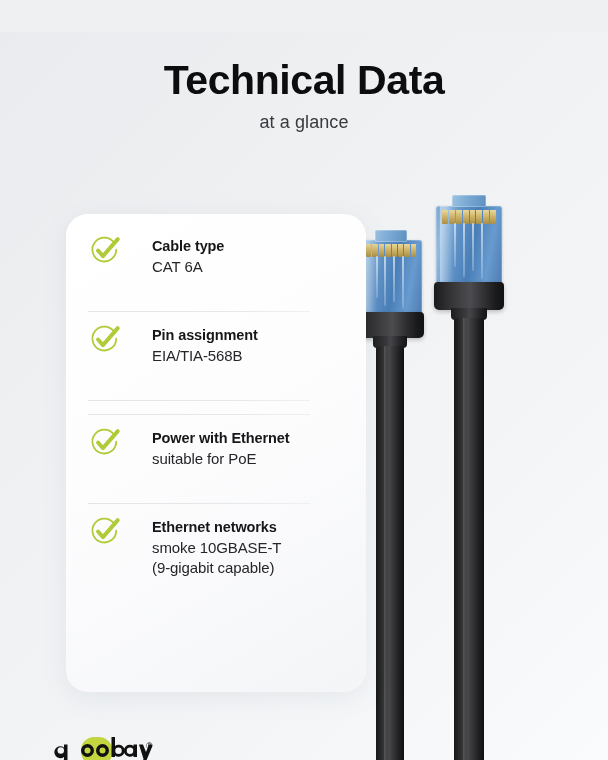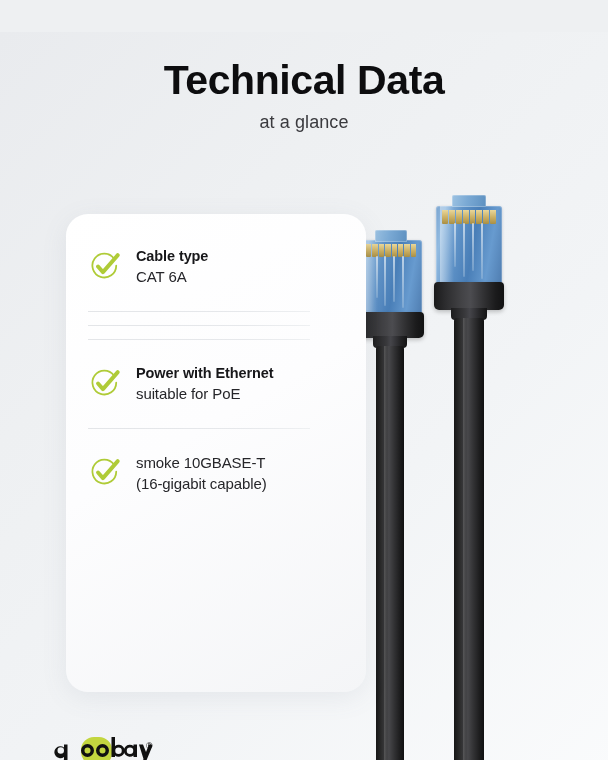--- a/index.html
+++ b/index.html
@@ -152,23 +152,24 @@
     width: 300px;
     height: 478px;
     border-radius: 22px;
     background: linear-gradient(150deg, #ffffff 0%, #fdfdfe 45%, #f4f5f7 100%);
     box-shadow: 0 6px 26px rgba(110,120,135,.10);
     padding: 22px 0 0 0;
   }
 
   .spec-row {
     display: flex;
-    align-items: center;
+    align-items: flex-start;
     padding: 0 10px 0 22px;
     min-height: 62px;
+    gap: 16px;
   }
   .spec-row .texts { padding-top: 1px; }
   .spec-title {
     font-size: 14.5px;
     font-weight: 700;
     color: #17171a;
     line-height: 1.36;
     letter-spacing: -0.1px;
   }
   .spec-sub {
@@ -278,20 +279,30 @@
         <path d="M30.5 11.2 A14 14 0 1 0 33.2 19.6" fill="none" stroke="#AFCB37" stroke-width="2.1" stroke-linecap="round"></path>
         <path d="M11.8 20.6 L17.6 27.2 L35.0 7.2" fill="none" stroke="#AFCB37" stroke-width="4.6" stroke-linecap="round" stroke-linejoin="round"></path>
       </svg>
       <div class="texts">
         <div class="spec-title">Cable type</div>
         <div class="spec-sub">CAT 6A</div>
       </div>
     </div>
     <div class="divider"></div>
 
+    <div class="spec-row">
+      <svg class="check-icon" viewBox="0 0 40 40">
+        <path d="M30.5 11.2 A14 14 0 1 0 33.2 19.6" fill="none" stroke="#AFCB37" stroke-width="2.1" stroke-linecap="round"></path>
+        <path d="M11.8 20.6 L17.6 27.2 L35.0 7.2" fill="none" stroke="#AFCB37" stroke-width="4.6" stroke-linecap="round" stroke-linejoin="round"></path>
+      </svg>
+      <div class="texts">
+        <div class="spec-title">Pin assignment</div>
+        <div class="spec-sub">EIA/TIA-568B</div>
+      </div>
+    </div>
     <div class="divider"></div>
 
     <div class="divider"></div>
 
     <div class="spec-row">
       <svg class="check-icon" viewBox="0 0 40 40">
         <path d="M30.5 11.2 A14 14 0 1 0 33.2 19.6" fill="none" stroke="#AFCB37" stroke-width="2.1" stroke-linecap="round"></path>
         <path d="M11.8 20.6 L17.6 27.2 L35.0 7.2" fill="none" stroke="#AFCB37" stroke-width="4.6" stroke-linecap="round" stroke-linejoin="round"></path>
       </svg>
       <div class="texts">
@@ -300,22 +311,23 @@
       </div>
     </div>
     <div class="divider"></div>
 
     <div class="spec-row">
       <svg class="check-icon" viewBox="0 0 40 40">
         <path d="M30.5 11.2 A14 14 0 1 0 33.2 19.6" fill="none" stroke="#AFCB37" stroke-width="2.1" stroke-linecap="round"></path>
         <path d="M11.8 20.6 L17.6 27.2 L35.0 7.2" fill="none" stroke="#AFCB37" stroke-width="4.6" stroke-linecap="round" stroke-linejoin="round"></path>
       </svg>
       <div class="texts">
+        <div class="spec-title">Ethernet networks</div>
         <div class="spec-sub">smoke 10GBASE-T</div>
-        <div class="spec-sub">(16-gigabit capable)</div>
+        <div class="spec-sub">(9-gigabit capable)</div>
       </div>
     </div>
 
   </div>
 
   <div id="logo">
     <svg width="100" height="32" viewBox="0 0 200 64">
 
       <path d="M58 30 a26 26 0 0 1 26-26 h10 a26 26 0 0 1 26 26 v6
                c0 9-4 16-10 20 l4 13 -18 -9 h-12

